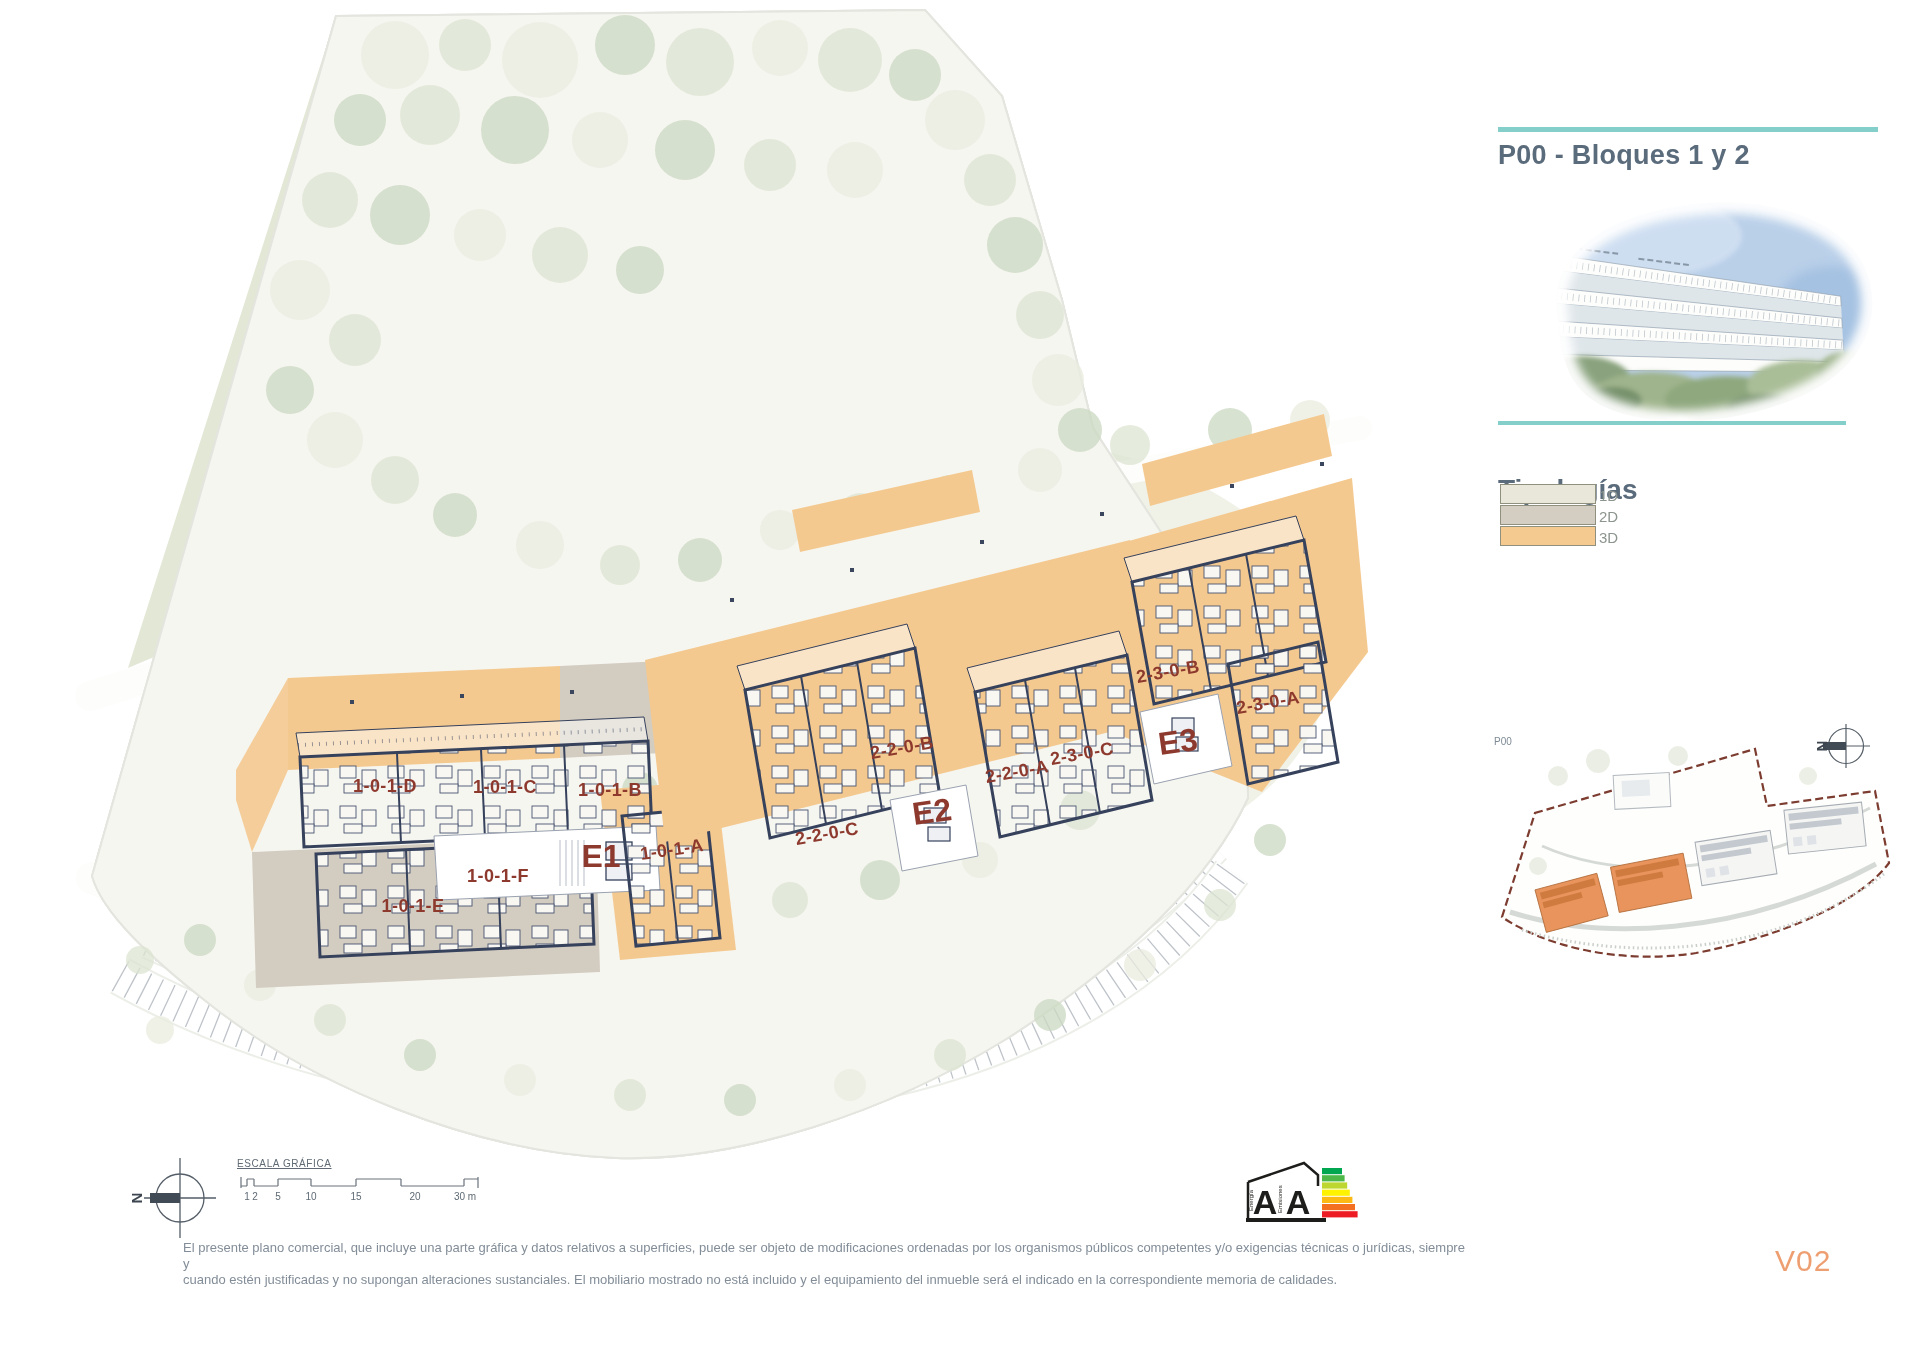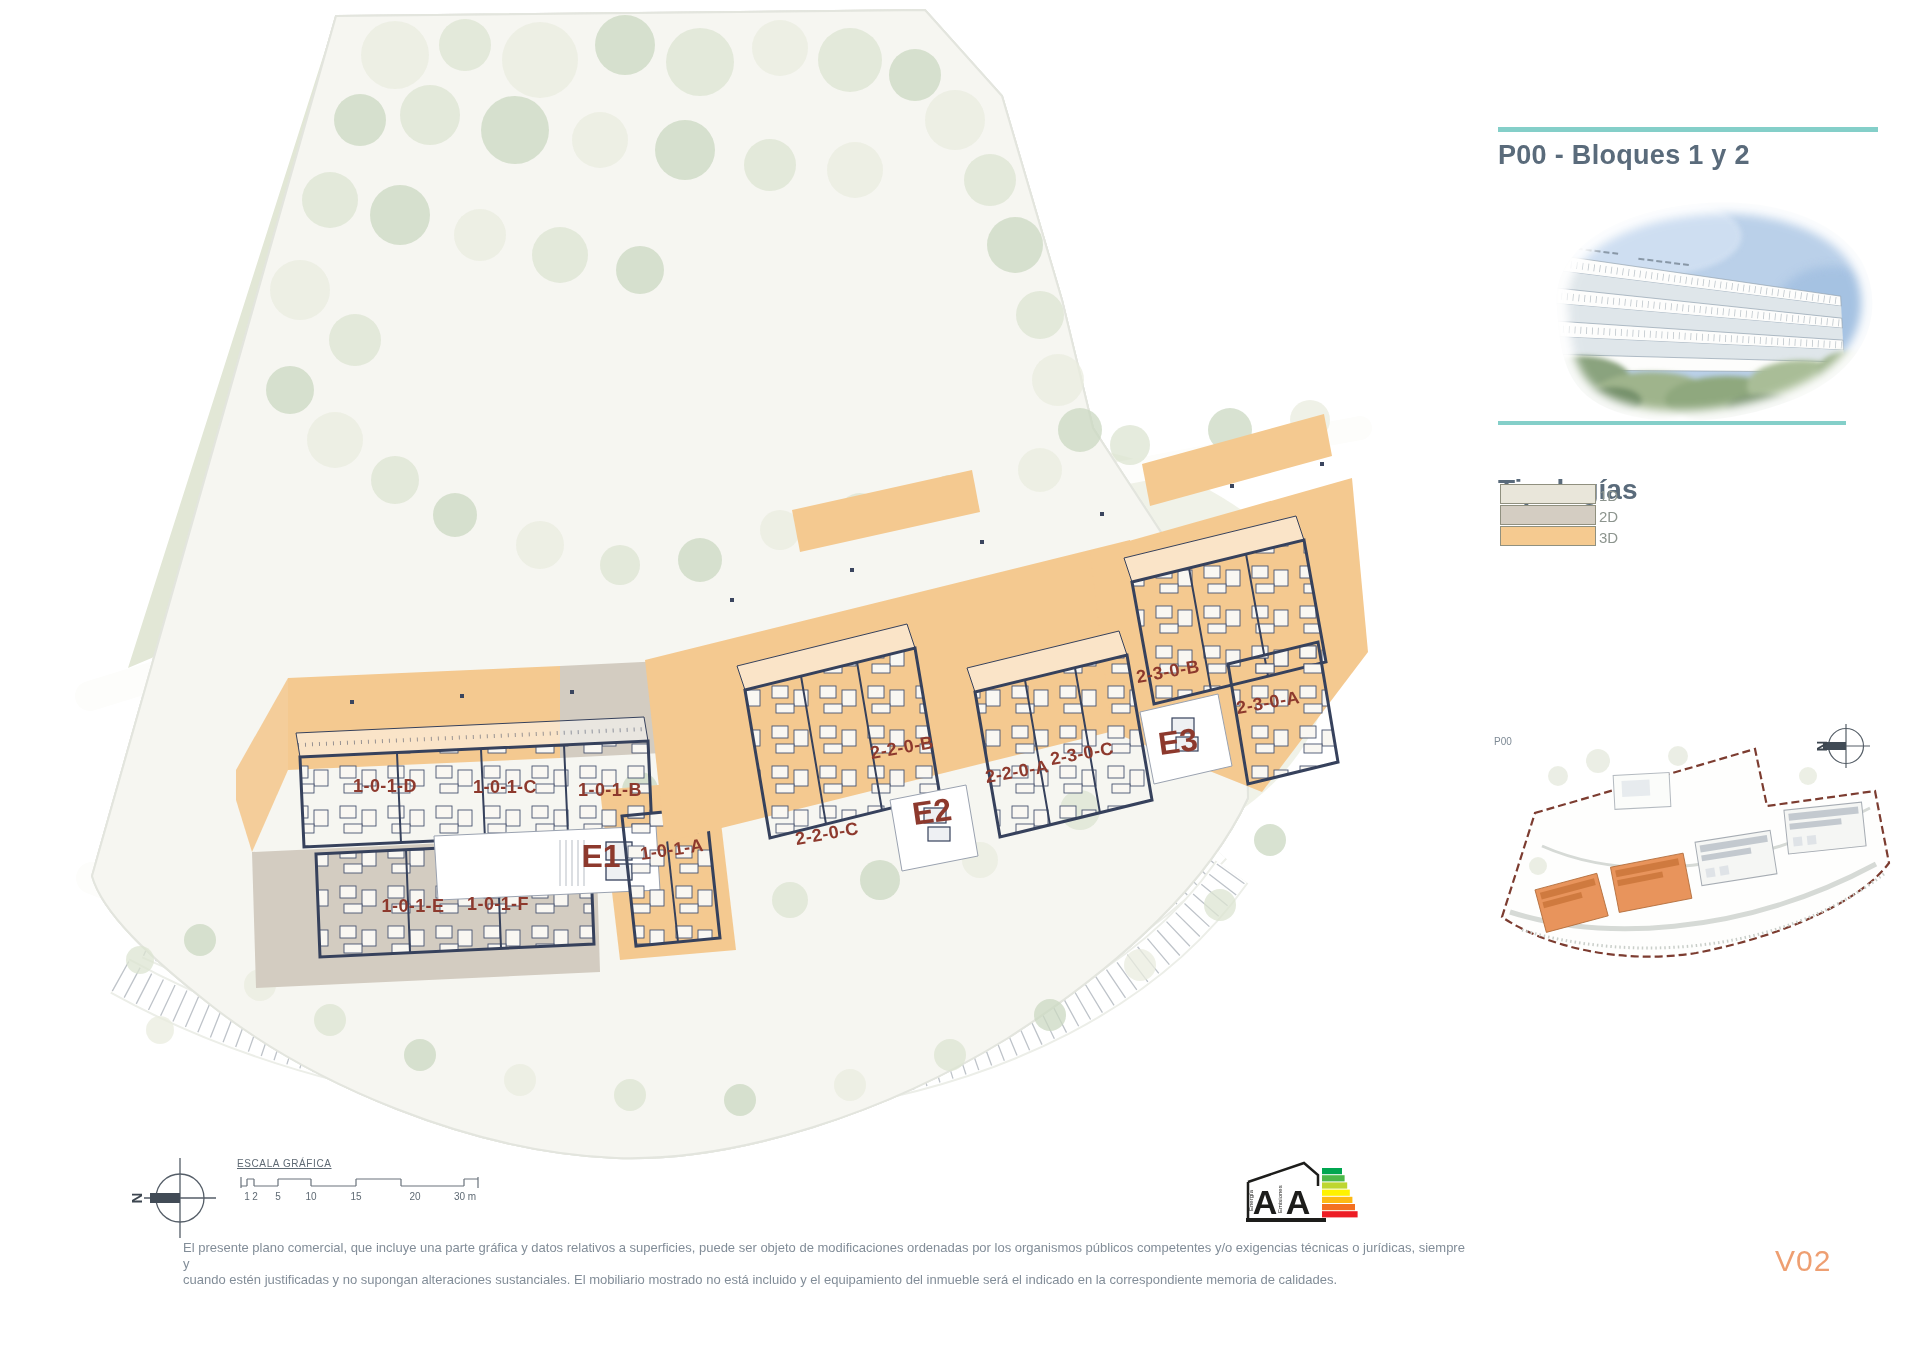--- a/index.html
+++ b/index.html
@@ -248,21 +248,21 @@
         <rect x="1320" y="462" width="4" height="4"></rect>
     </g>
   </g>
 </svg>
 
 <span class="ulabel" style="left:385px;top:786px">1-0-1-D</span>
 <span class="ulabel" style="left:505px;top:787px">1-0-1-C</span>
 <span class="ulabel" style="left:610px;top:790px">1-0-1-B</span>
 <span class="ulabel" style="left:672px;top:850px;transform:translate(-50%,-50%) rotate(-8deg)">1-0-1-A</span>
 <span class="ulabel" style="left:413px;top:906px">1-0-1-E</span>
-<span class="ulabel" style="left:498px;top:904px">1-0-1-F</span>
+<span class="ulabel" style="left:498px;top:876px">1-0-1-F</span>
 <span class="ulabel" style="left:827px;top:834px;transform:translate(-50%,-50%) rotate(-10deg)">2-2-0-C</span>
 <span class="ulabel" style="left:902px;top:748px;transform:translate(-50%,-50%) rotate(-10deg)">2-2-0-B</span>
 <span class="ulabel" style="left:1017px;top:772px;transform:translate(-50%,-50%) rotate(-10deg)">2-2-0-A</span>
 <span class="ulabel" style="left:1082px;top:754px;transform:translate(-50%,-50%) rotate(-10deg)">2-3-0-C</span>
 <span class="ulabel" style="left:1168px;top:672px;transform:translate(-50%,-50%) rotate(-10deg)">2-3-0-B</span>
 <span class="ulabel" style="left:1268px;top:703px;transform:translate(-50%,-50%) rotate(-10deg)">2-3-0-A</span>
 <span class="elabel" style="left:601px;top:856px">E1</span>
 <span class="elabel" style="left:932px;top:812px;transform:translate(-50%,-50%) rotate(-8deg)">E2</span>
 <span class="elabel" style="left:1178px;top:742px;transform:translate(-50%,-50%) rotate(-8deg)">E3</span>
 

